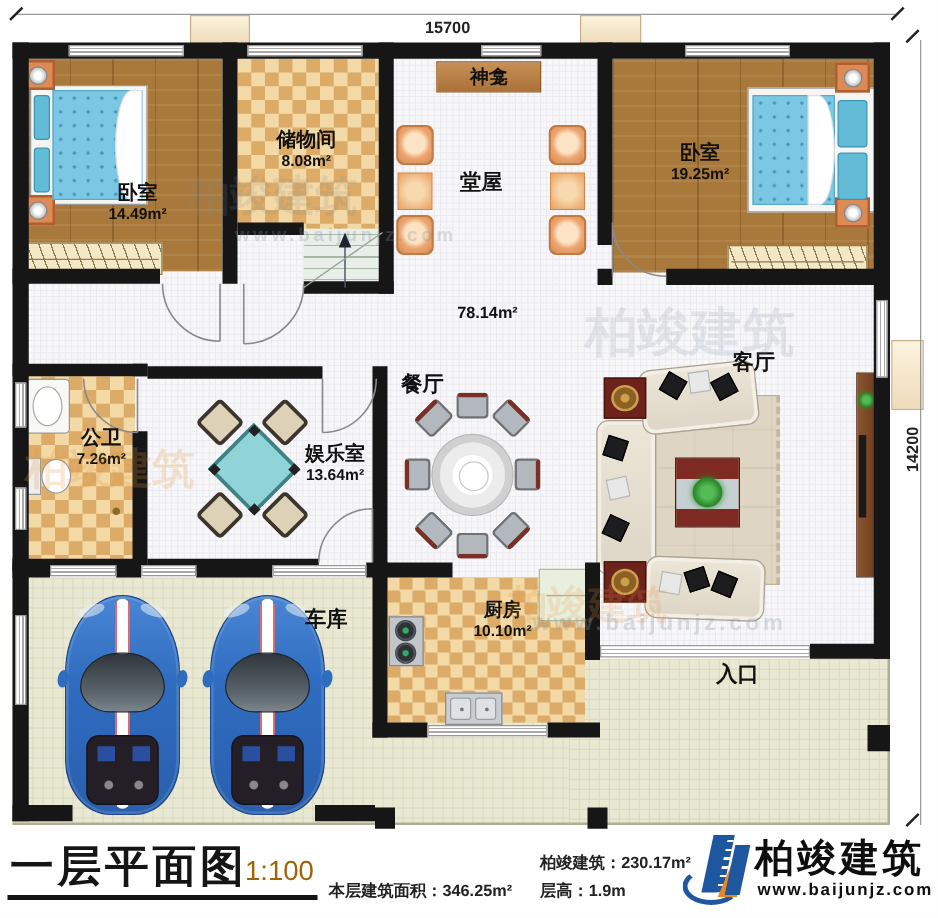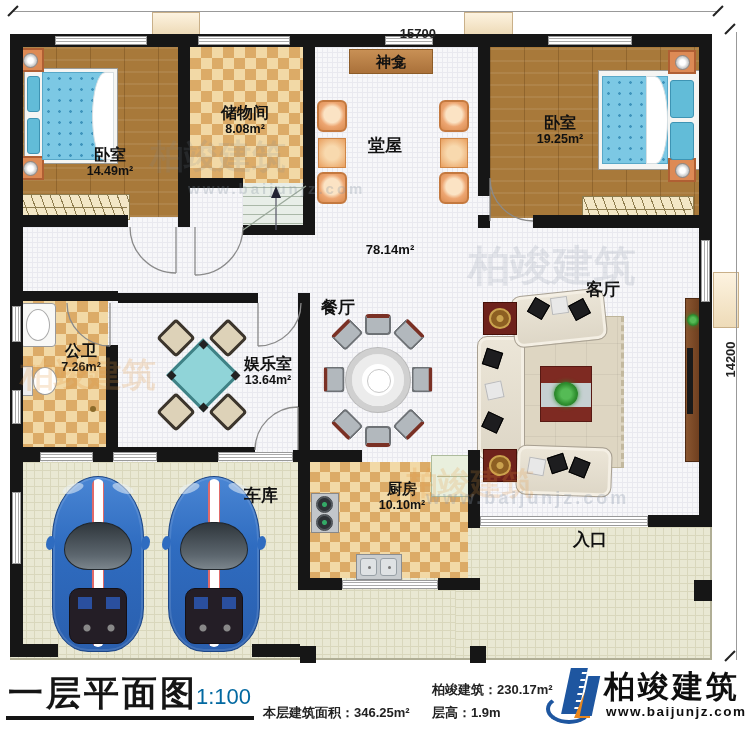--- a/index.html
+++ b/index.html
@@ -83,41 +83,41 @@
   .car-glass{left:12px;top:46px;width:68px;height:48px;background:linear-gradient(180deg,#2f363c,#5c666e 70%,#7b858c);border-radius:34px 34px 26px 26px/30px 30px 22px 22px;border:1px solid #20262b;}
   .car-engine{left:17px;top:112px;width:58px;height:56px;background:#241e26;background-image:linear-gradient(#2a4f9e,#2a4f9e),linear-gradient(#2a4f9e,#2a4f9e),radial-gradient(circle,#888 0 3px,transparent 4px),radial-gradient(circle,#888 0 3px,transparent 4px);background-repeat:no-repeat;background-position:8px 8px,36px 8px,12px 34px,36px 34px;background-size:14px 12px,14px 12px,10px 10px,10px 10px;border-radius:10px;border:1px solid #141016;}
   .car-mirror{top:60px;width:9px;height:14px;background:#2f6cc0;border-radius:60% 40% 60% 40%;}
   .car-light{top:8px;width:22px;height:9px;background:rgba(235,242,248,.55);border-radius:50%;}
 
   .wm{position:absolute;font-weight:700;z-index:45;pointer-events:none;white-space:nowrap;}
 
   
   .footer{position:absolute;left:0;top:664px;width:750px;height:70px;background:#fff;z-index:60;}
   .ftitle{position:absolute;left:8px;top:6px;font-size:35px;font-weight:600;letter-spacing:3px;color:#151515;}
-  .fscale{position:absolute;left:196px;top:20px;font-size:22px;font-weight:500;color:#0369a1;}
+  .fscale{position:absolute;left:196px;top:20px;font-size:22px;font-weight:500;color:#a16207;}
   .funderline{position:absolute;left:6px;top:52px;width:248px;height:4px;background:#151515;}
   .fstat{position:absolute;font-size:13px;font-weight:600;color:#222;white-space:nowrap;}
   .brandname{position:absolute;left:604px;top:2px;font-size:31px;font-weight:800;letter-spacing:3px;color:#0e0e0e;}
   .brandurl{position:absolute;left:606px;top:40px;font-size:13.5px;font-weight:700;letter-spacing:1.5px;color:#0e0e0e;}
   .logo-mark{position:absolute;left:546px;top:0px;width:56px;height:66px;}
   .lm-blue{left:20px;top:4px;width:17px;height:46px;background:#1e56a0;transform:skewX(-12deg);background-image:repeating-linear-gradient(0deg,transparent 0 5px,#fff 5px 7px);background-size:5px 100%;background-repeat:repeat-y;background-position:right;}
   .lm-blue2{left:38px;top:12px;width:12px;height:40px;background:#1e56a0;transform:skewX(-12deg);}
   .lm-orange{left:28px;top:16px;width:16px;height:38px;background:#e8871e;clip-path:polygon(0 100%,100% 0,100% 100%);}
   .lm-swoosh{left:0px;top:30px;width:46px;height:30px;border:4px solid transparent;border-bottom:4px solid #1e56a0;border-left:4px solid #1e56a0;border-radius:50%;}
   svg.overlay{position:absolute;left:0;top:0;z-index:38;pointer-events:none;}
 </style>
 </head>
 <body>
 
 <div class="canvas">
 
   <i class="dimline" style="left:13px;top:11px;width:705px;height:1px"></i>
   <i class="tick" style="left:6px;top:10px"></i>
   <i class="tick" style="left:711px;top:10px"></i>
-  <div class="dimlabel" style="left:340px;top:26px;width:96px;text-align:right">15700</div>
+  <div class="dimlabel" style="left:340px;top:14px;width:96px;text-align:left">15700</div>
   <i class="dimline" style="left:736px;top:32px;width:1px;height:628px"></i>
   <i class="tick" style="left:723px;top:28px"></i>
   <i class="tick" style="left:723px;top:655px"></i>
   <div class="dimlabel" style="left:700px;top:352px;width:60px;text-align:center;transform:rotate(-90deg)">14200</div>
 
   <i class="grid-fine" style="left:22px;top:47px;width:678px;height:473px"></i>
   <i class="wood" style="left:22px;top:47px;width:156px;height:170px"></i>
   <i class="checker" style="left:190px;top:47px;width:113px;height:136px"></i>
   <i class="wood" style="left:490px;top:47px;width:210px;height:171px"></i>
   <i class="checker" style="left:22px;top:301px;width:86px;height:146px"></i>

